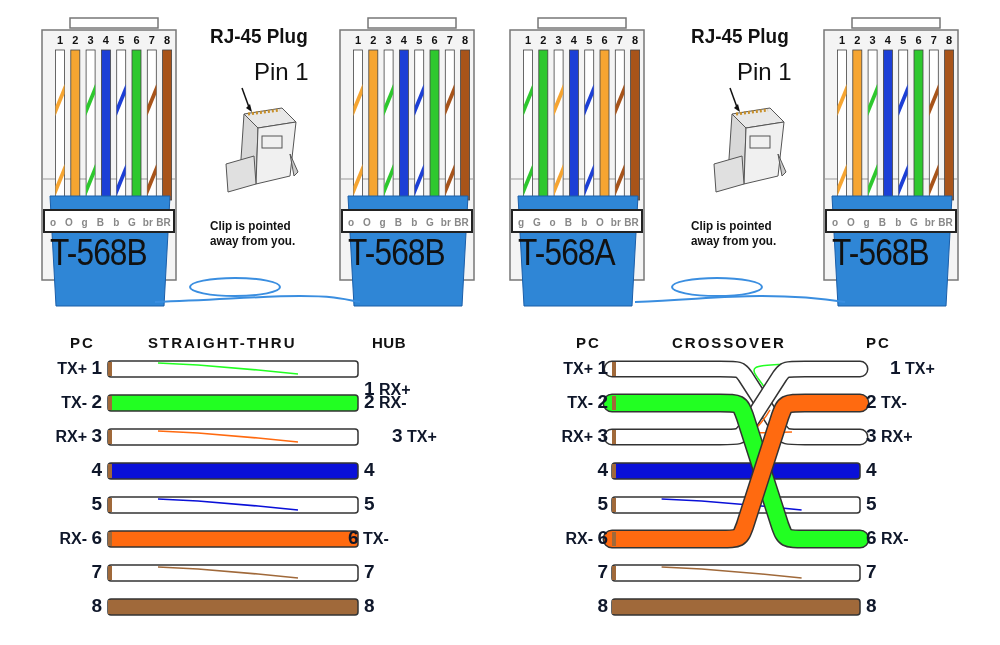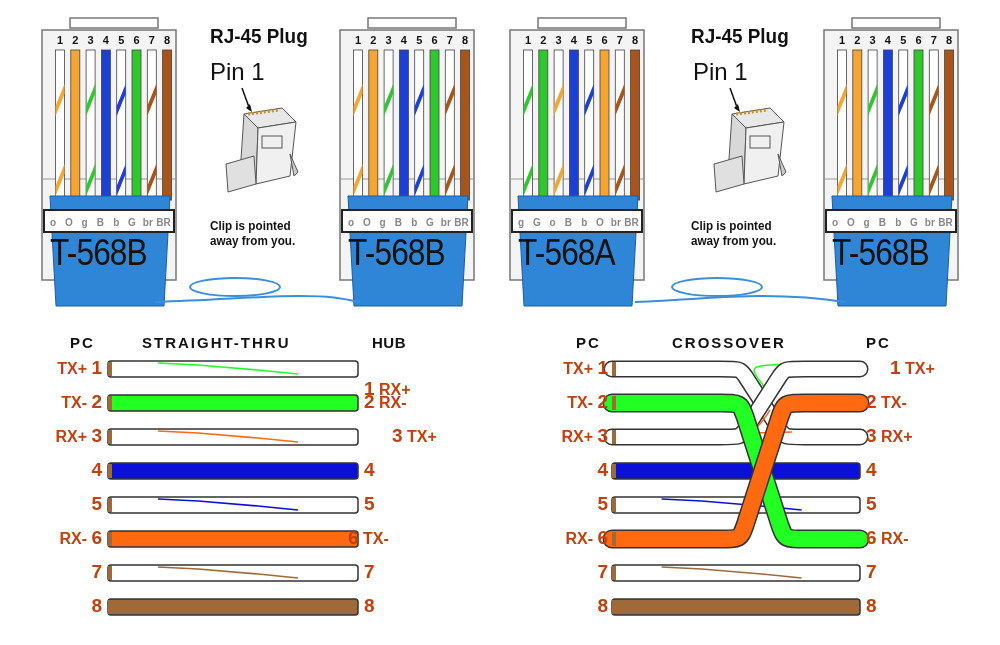--- a/index.html
+++ b/index.html
@@ -1,25 +1,25 @@
 <!DOCTYPE html>
 <html><head>
 <meta charset="utf-8">
 <style>
   html,body{margin:0;padding:0;background:#fff;}
   body{width:1000px;height:645px;position:relative;overflow:hidden;font-family:"Liberation Sans",sans-serif;}
   .abs{position:absolute;}
   svg text{font-family:"Liberation Sans",sans-serif;}
   .connector{position:absolute;top:14px;width:138px;height:300px;}
   .plug-title{position:absolute;font-weight:bold;font-size:21px;color:#111;transform:scaleX(0.9);transform-origin:left;}
-  .pin1{position:absolute;font-size:24px;color:#111;}
+  .pin1{position:absolute;font-size:24px;color:#111;margin-left:44px;}
   .clip-note{position:absolute;font-size:13px;font-weight:bold;line-height:15px;color:#111;transform:scaleX(0.9);transform-origin:left;}
   .std-label{position:absolute;font-size:36px;color:#111;letter-spacing:-1px;transform:scaleX(0.88);transform-origin:left;}
   .hdr{position:absolute;font-weight:bold;font-size:15px;color:#111;letter-spacing:2px;}
-  .pinlabel{position:absolute;font-weight:bold;font-size:16px;color:#c2410c;white-space:nowrap;}
+  .pinlabel{position:absolute;font-weight:bold;font-size:16px;color:#0f172a;white-space:nowrap;}
   .pinnum{font-size:19px;}
 </style>
 </head>
 <body>
 
 <div class="connector" style="left:40px;">
   <svg width="138" height="300">
       <rect x="30" y="4" width="88" height="10" fill="#fff" stroke="#777" stroke-width="1.5"></rect>
       <rect x="2" y="16" width="134" height="250" fill="#f4f4f4" stroke="#777" stroke-width="1.5"></rect>
       <line x1="2" y1="165" x2="136" y2="165" stroke="#999" stroke-width="1"></line>
@@ -296,21 +296,21 @@
     <polygon points="78,70 86,88 82,92" fill="#ccc" stroke="#555"></polygon>
   </svg>
   <div class="clip-note" style="left:691px;top:218px;">
     <div>Clip is pointed</div>
     <div>away from you.</div>
   </div>
 </div>
 
 <div>
   <div class="hdr" style="left:70px;top:334px;">PC</div>
-  <div class="hdr" style="left:142px;top:334px;">STRAIGHT-THRU</div>
+  <div class="hdr" style="left:148px;top:334px;">STRAIGHT-THRU</div>
   <div class="hdr" style="left:372px;top:334px;letter-spacing:0.5px;">HUB</div>
   <svg id="straight-svg" class="abs" style="left:0;top:355px;" width="500" height="270">
       <g>
         <rect x="108" y="6" width="250" height="16" rx="3" fill="#ffffff" stroke="#333" stroke-width="1.5"></rect>
         <rect x="108" y="7" width="4" height="14" fill="#a0693a"></rect>
         <path d="M158,8 L198,10 L258,15 L298,19" stroke="#22ff22" stroke-width="1.6" fill="none"></path>
       </g>
       <g>
         <rect x="108" y="40" width="250" height="16" rx="3" fill="#22ff22" stroke="#333" stroke-width="1.5"></rect>
         <rect x="108" y="41" width="4" height="14" fill="#a0693a"></rect>

